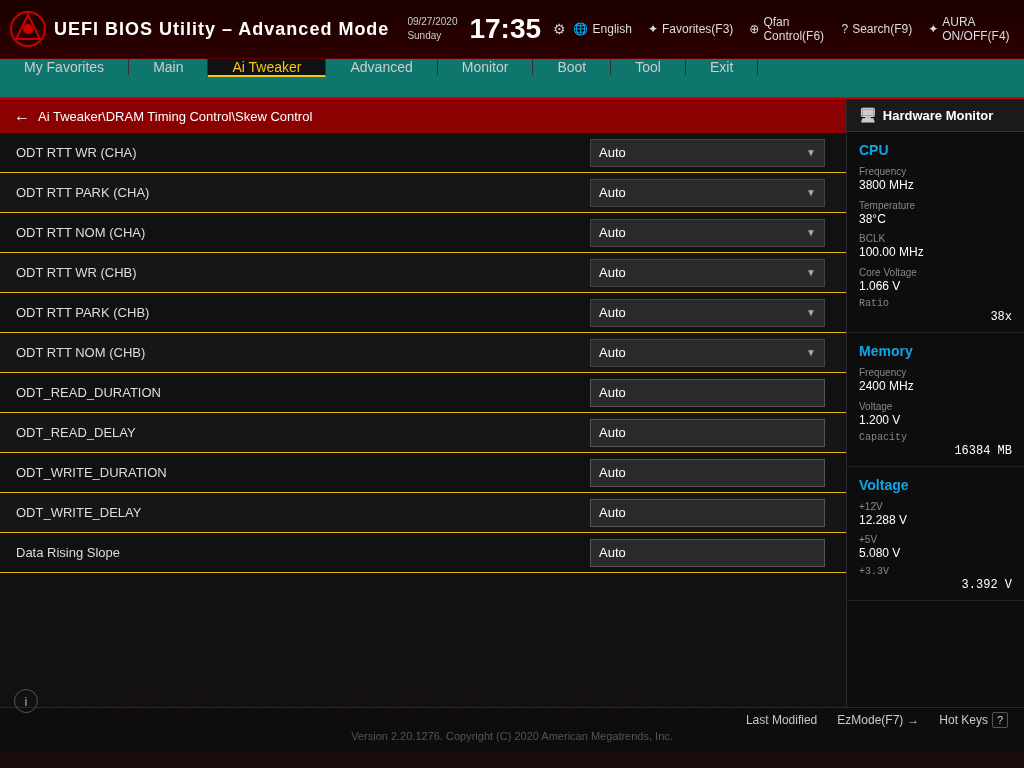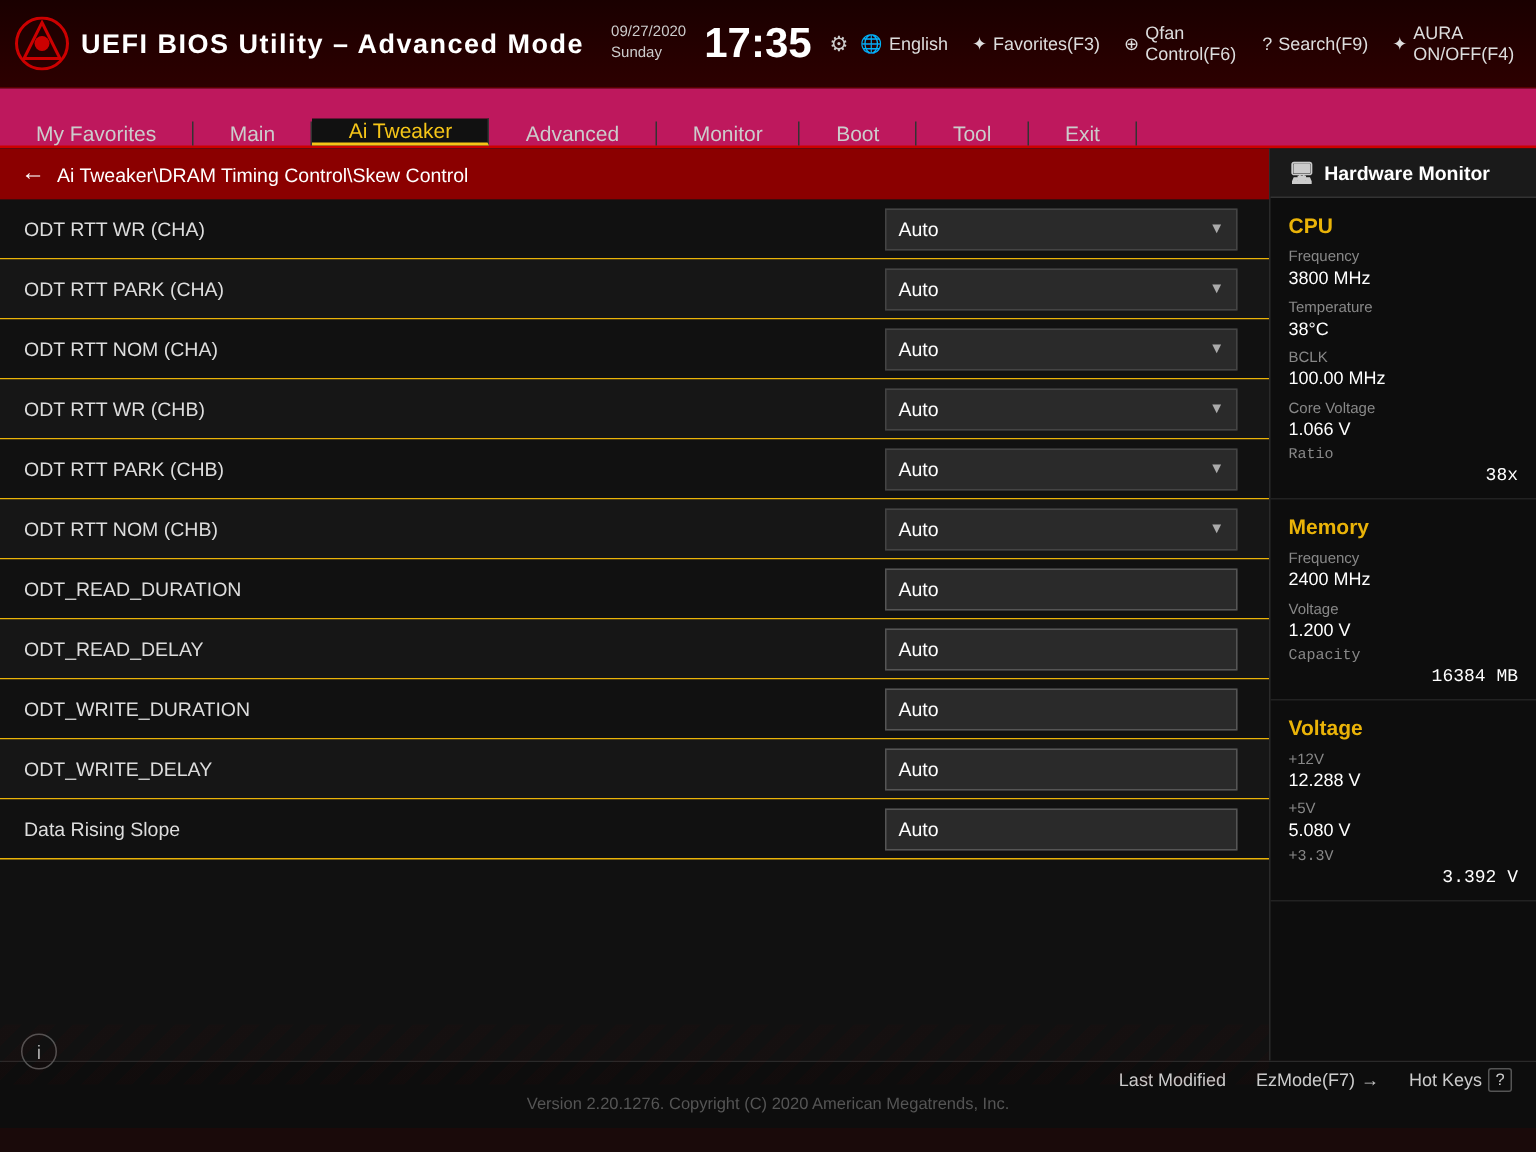--- a/index.html
+++ b/index.html
@@ -83,24 +83,24 @@
     }
     .header-control-item {
       display: flex;
       align-items: center;
       gap: 4px;
       cursor: pointer;
     }
 
     
     .navbar {
-      background: #be185d;
+      background: #0f766e;
       height: 40px;
       display: flex;
-      align-items: flex-end;
+      align-items: flex-start;
       border-bottom: 2px solid #cc0000;
     }
     .nav-item {
       padding: 0 24px;
       display: flex;
       align-items: center;
       font-size: 14px;
       color: #ccc;
       cursor: pointer;
       border-right: 1px solid #333;
@@ -221,21 +221,21 @@
       color: #ccc;
       font-size: 14px;
     }
     .hw-section {
       padding: 10px 12px 6px;
       border-bottom: 1px solid #222;
     }
     .hw-section-title {
       font-size: 14px;
       font-weight: bold;
-      color: #eab308;
+      color: #0ea5e9;
       margin-bottom: 8px;
     }
     .hw-grid {
       display: grid;
       grid-template-columns: 1fr;
       gap: 6px 4px;
     }
     .hw-item {}
     .hw-item-label {
       font-size: 10px;

